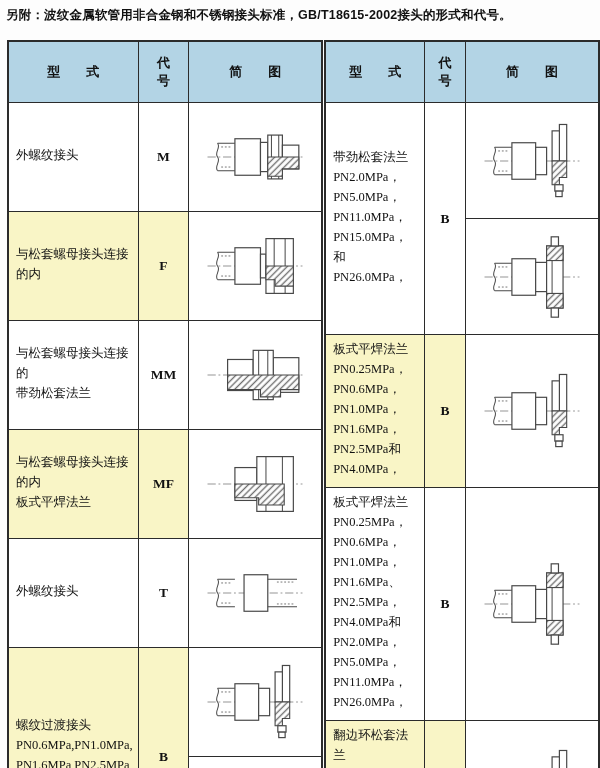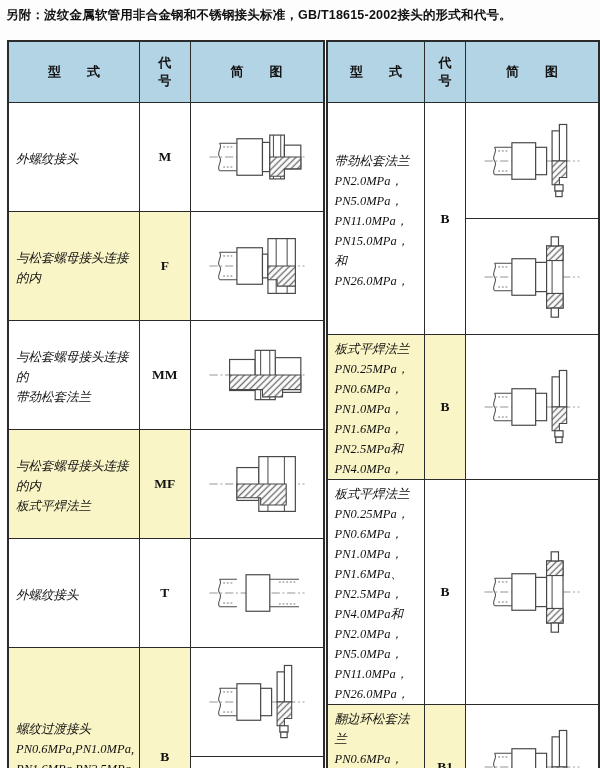--- a/index.html
+++ b/index.html
@@ -32,23 +32,22 @@
     font-family:"Liberation Serif","DejaVu Serif",serif;
   }
   th,td{border:1.5px solid var(--border);padding:12px;overflow:hidden;}
   th{
     height:26px;background:var(--header-bg);
     font-size:13px;font-weight:bold;text-align:center;
     font-family:"Liberation Serif","DejaVu Serif",serif;
   }
   td.type{
     font-size:12.5px;line-height:1.6;text-align:left;
-    padding:4px 5px 0 7px;vertical-align:middle;
+    padding:4px 5px 8px 7px;vertical-align:middle;
     white-space:pre-line;
-    font-style:italic;
   }
   td.code{
     text-align:center;vertical-align:middle;
     font-size:13.5px;font-weight:bold;
   }
   td.diag{text-align:center;vertical-align:middle;background:#ffffff;}
   .hl{background:var(--hl-bg);}
   svg.d{width:108px;height:84px;display:block;margin:0 auto;}
   .body{fill:#ffffff;stroke:#474747;stroke-width:1.3;}
   .ln{stroke:#474747;stroke-width:1.1;fill:none;}

